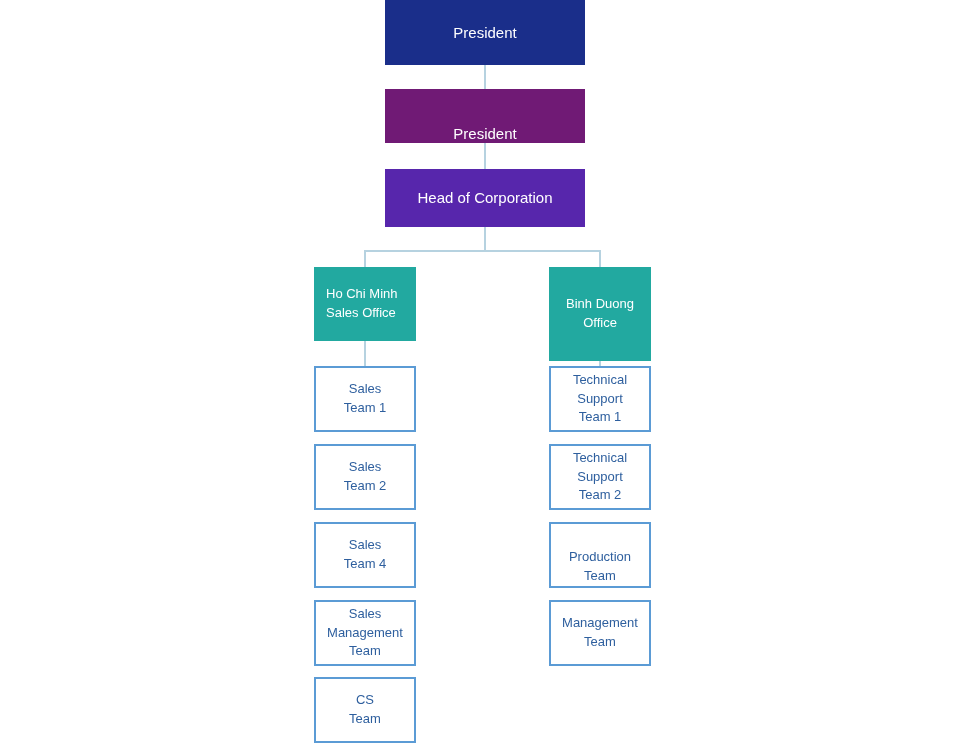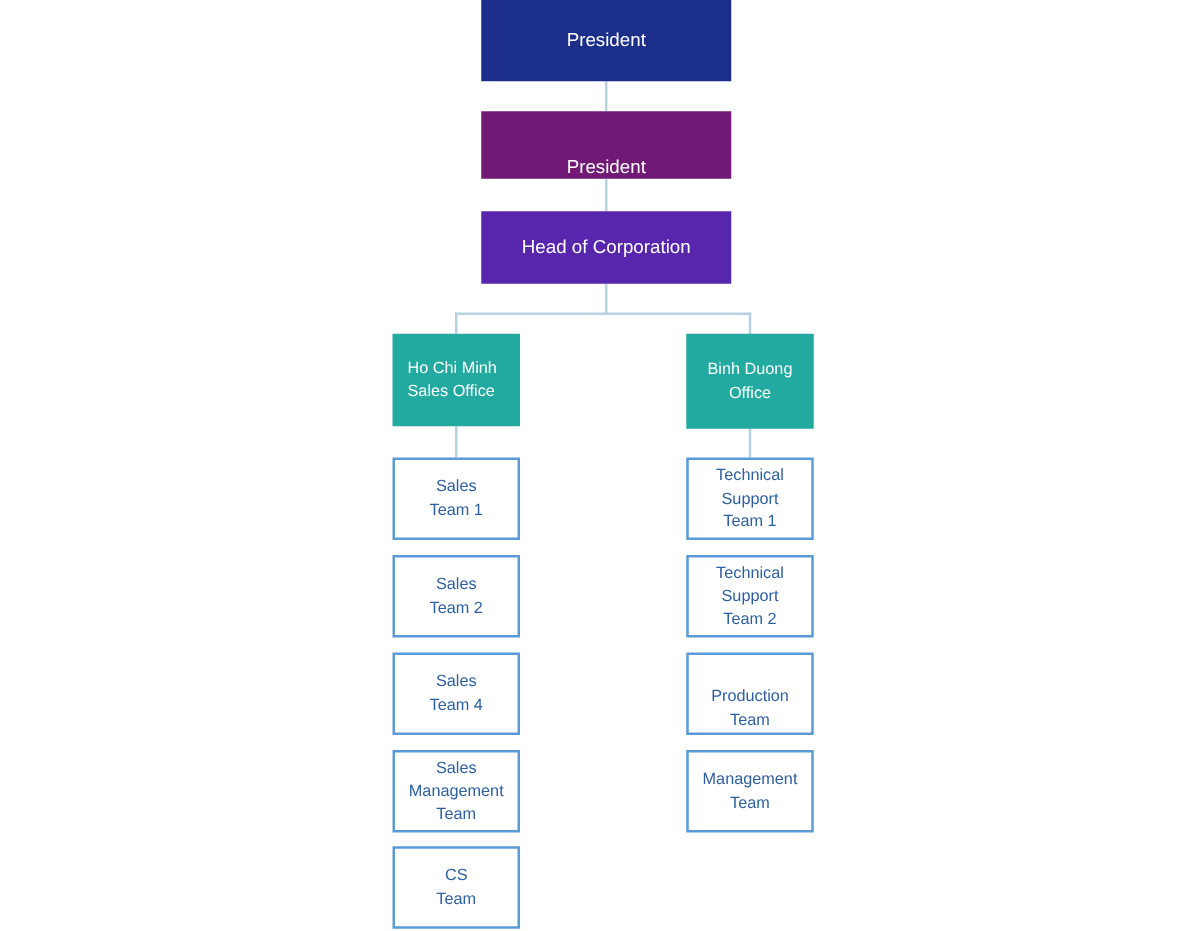--- a/index.html
+++ b/index.html
@@ -108,21 +108,21 @@
 
   <div class="exec-box exec-head" style="left:385px; top:169px; width:200px; height:58px;">
     <span>Head of Corporation</span>
   </div>
 
   <div class="div-box div-left" style="left:314px; top:267px; width:102px; height:74px;padding-left:12px;">
     <span class="line">Ho Chi Minh</span>
     <span class="line">Sales Office</span>
   </div>
 
-  <div class="div-box div-right" style="left:549px; top:267px; width:102px; height:76px;">
+  <div class="div-box div-right" style="left:549px; top:267px; width:102px; height:94px;">
     <span class="line">Binh Duong</span>
     <span class="line">Office</span>
   </div>
 
   <div class="team-box" style="left:314px; top:366px; width:102px; height:66px;">
     <span class="line">Sales</span>
     <span class="line">Team 1</span>
   </div>
 
   <div class="team-box" style="left:314px; top:444px; width:102px; height:66px;">

